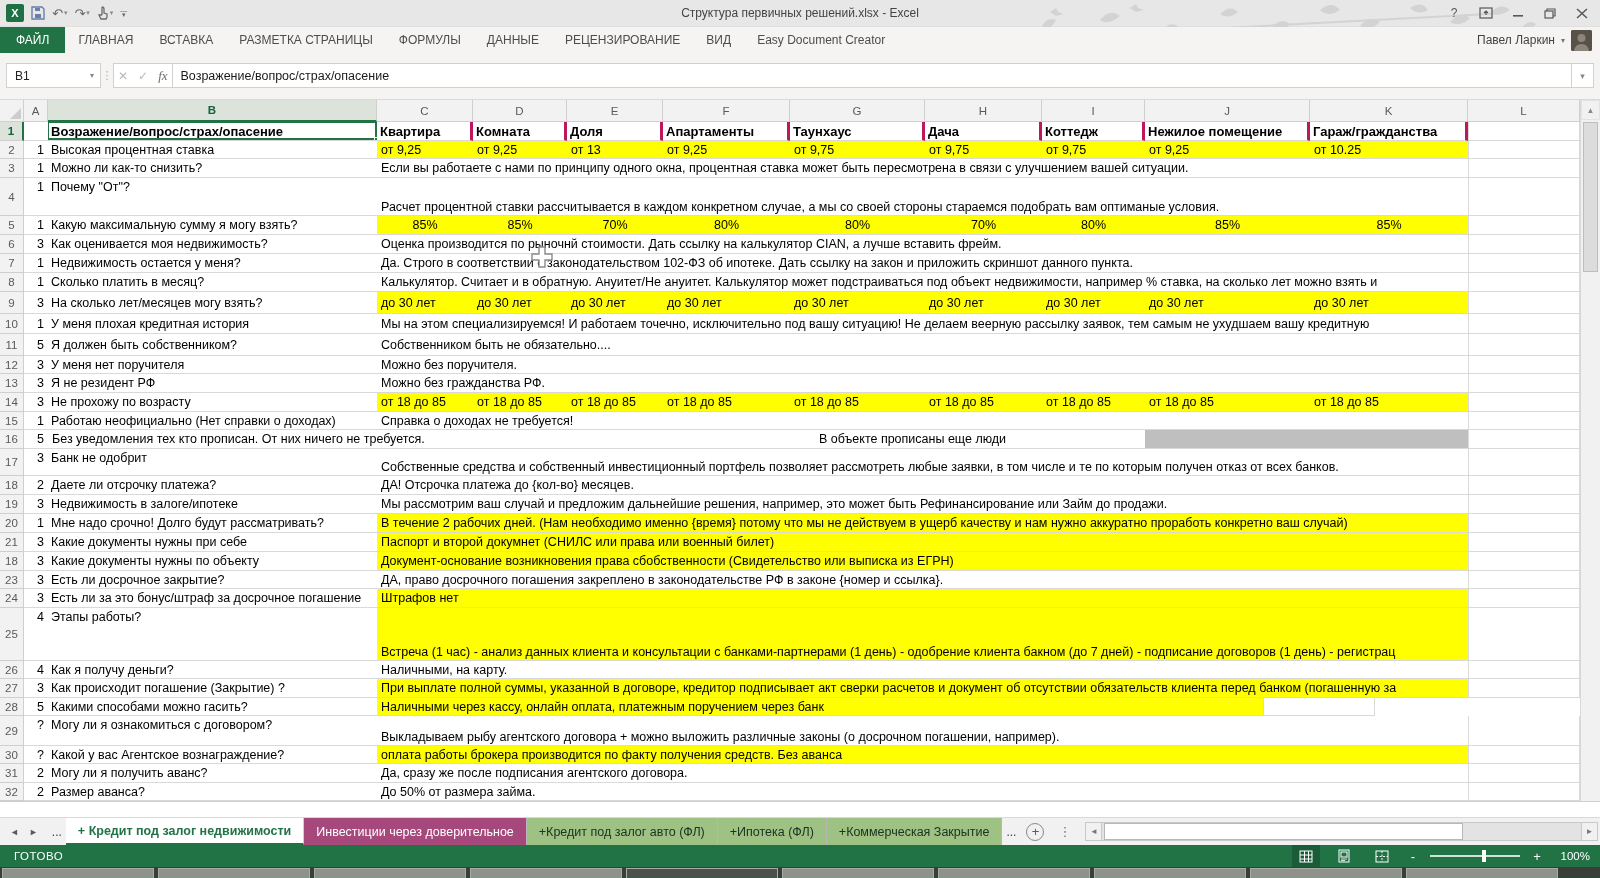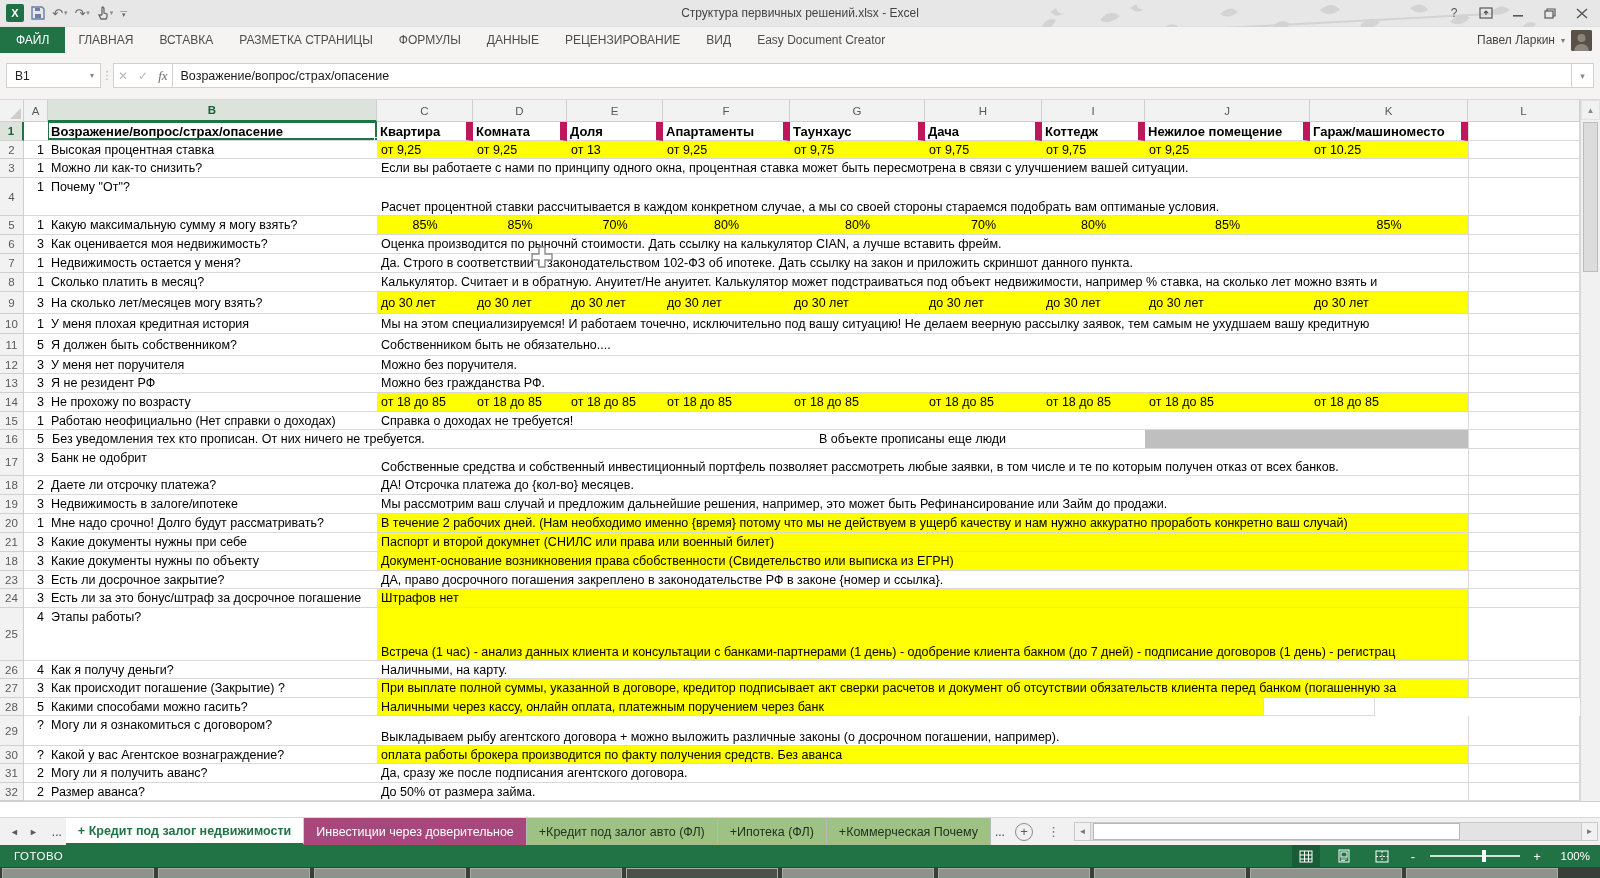--- a/index.html
+++ b/index.html
@@ -51,21 +51,21 @@
     display:flex; align-items:center; justify-content:center; font-size:11.5px; color:#5a5a5a; }
   .colhdr.sel { background:#dbe3db; color:#17623b; border-bottom:2px solid #217346; font-weight:bold; }
   .grid-row { display:flex; position:relative; }
   .rownum { width:24px; background:#f2f2f2; border-right:1px solid #cfcfcf; border-bottom:1px solid #cfcfcf;
     display:flex; align-items:center; justify-content:center; font-size:11.5px; color:#5a5a5a; flex:none; }
   .rownum.sel { background:#dbe3db; color:#17623b; border-right:2px solid #217346; font-weight:bold; }
   .cell { border-bottom:1px solid #d9d9d9; font-size:12.5px; color:#000; display:flex; align-items:center;
     overflow:hidden; white-space:nowrap; flex:none; background:#fff; }
   .cell.a-col { justify-content:flex-end; padding-right:4px; }
   .cell.b-col { padding-left:3px; position:relative; }
-  .cell.hdr { font-weight:bold; font-size:13px; border-right:7px solid #be185d; padding-left:3px; }
+  .cell.hdr { font-weight:bold; font-size:13px; border-right:3px solid #be185d; padding-left:3px; }
   .cell.val { padding-left:4px; }
   .cell.yellow { background:#ffff00; }
   .cell.gray { background:#bfbfbf; }
   .cell.center { justify-content:center; padding-left:0; }
   .cell.vbottom { align-items:flex-end; padding-bottom:1px; }
   .cell.vtop { align-items:flex-start; padding-top:2px; }
   .cell.span-cell { padding-left:4px; }
   .cell.l-col { border-left:1px solid #d9d9d9; border-right:1px solid #d9d9d9; }
   .sel-box { position:absolute; inset:-1px 0 0 -1px; border:2px solid #217346; pointer-events:none; }
   .fill-handle { position:absolute; right:-3px; bottom:-3px; width:6px; height:6px; background:#217346; border:1px solid #fff; }
@@ -257,21 +257,21 @@
               <div class="fill-handle"></div>
             </div>
             <div class="cell hdr" style="width: 96px;">Квартира</div>
             <div class="cell hdr" style="width: 94px;">Комната</div>
             <div class="cell hdr" style="width: 96px;">Доля</div>
             <div class="cell hdr" style="width: 127px;">Апартаменты</div>
             <div class="cell hdr" style="width: 135px;">Таунхаус</div>
             <div class="cell hdr" style="width: 117px;">Дача</div>
             <div class="cell hdr" style="width: 103px;">Коттедж</div>
             <div class="cell hdr" style="width: 165px;">Нежилое помещение</div>
-            <div class="cell hdr" style="width: 158px;">Гараж/машиноместо</div>
+            <div class="cell hdr" style="width: 158px;">Гараж/гражданства</div>
             <div class="cell l-col" style="width: 112px;"></div>
           </div>
           <div class="grid-row" style="height: 18px;">
             <div class="rownum">2</div>
             <div class="cell a-col" style="width: 24px;">1</div>
             <div class="cell b-col" style="width: 329px;">
               <span>Высокая процентная ставка</span>
             </div>
             <div class="cell val yellow" style="width: 96px;">от 9,25</div>
             <div class="cell val yellow" style="width: 94px;">от 9,25</div>
@@ -600,21 +600,21 @@
       <div class="tab-nav">
         <span>◄</span>
         <span>►</span>
       </div>
       <div class="tab-ellipsis">...</div>
       <div id="sheet-tab-list" style="display:flex;align-items:stretch;">
           <div class="sheet-tab active">+ Кредит под залог недвижимости</div>
           <div class="sheet-tab" style="background: rgb(166, 72, 124); color: rgb(255, 255, 255);">Инвестиции через доверительное</div>
           <div class="sheet-tab" style="background: rgb(157, 194, 132); color: rgb(32, 51, 32);">+Кредит под залог авто (ФЛ)</div>
           <div class="sheet-tab" style="background: rgb(157, 194, 132); color: rgb(32, 51, 32);">+Ипотека (ФЛ)</div>
-          <div class="sheet-tab" style="background: rgb(157, 194, 132); color: rgb(32, 51, 32);">+Коммерческая Почему</div>
+          <div class="sheet-tab" style="background: rgb(157, 194, 132); color: rgb(32, 51, 32);">+Коммерческая Закрытие</div>
         </div>
       <div class="tab-ellipsis">...</div>
       <div class="add-sheet">+</div>
       <div class="tab-dots">⋮</div>
       <div class="hscroll">
         <div class="hs-arrow">◄</div>
         <div class="hs-track">
             <div class="hs-thumb"></div>
           </div>
         <div class="hs-arrow">►</div>

